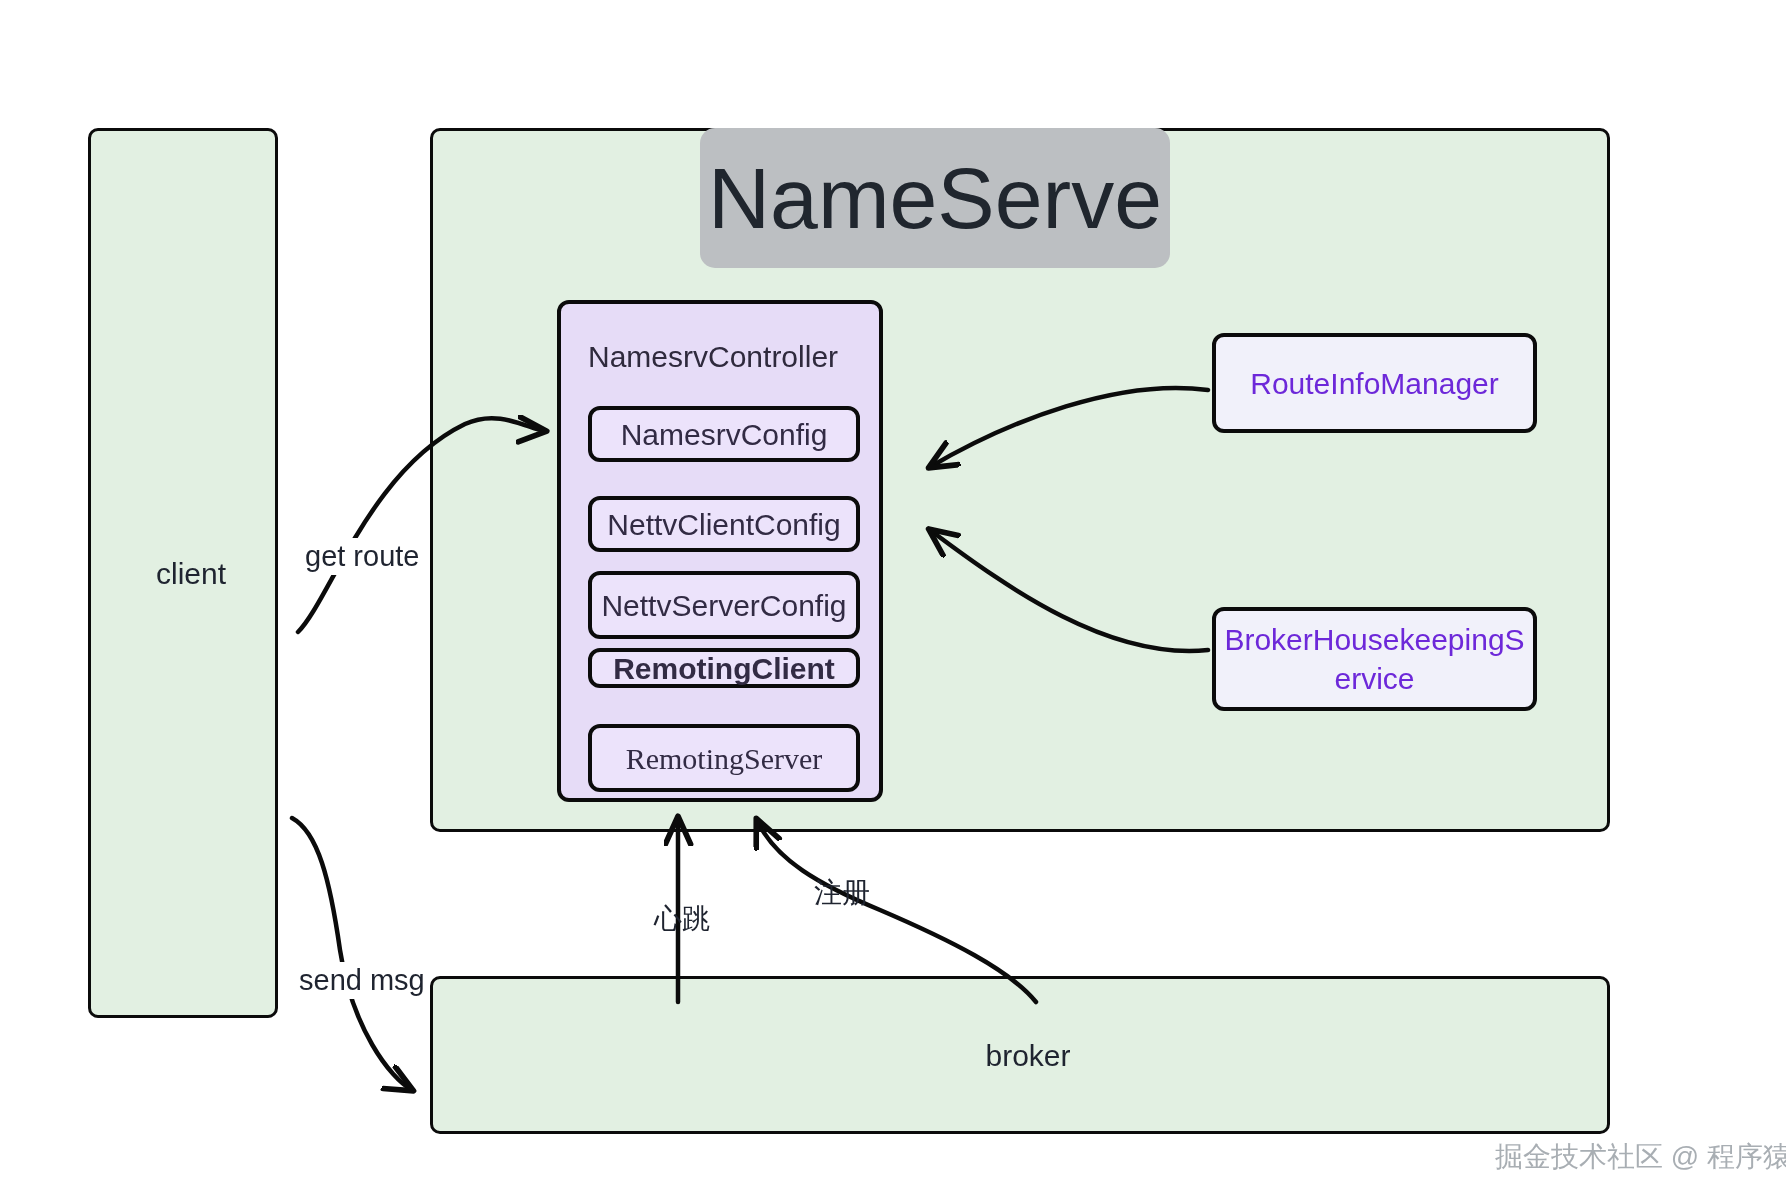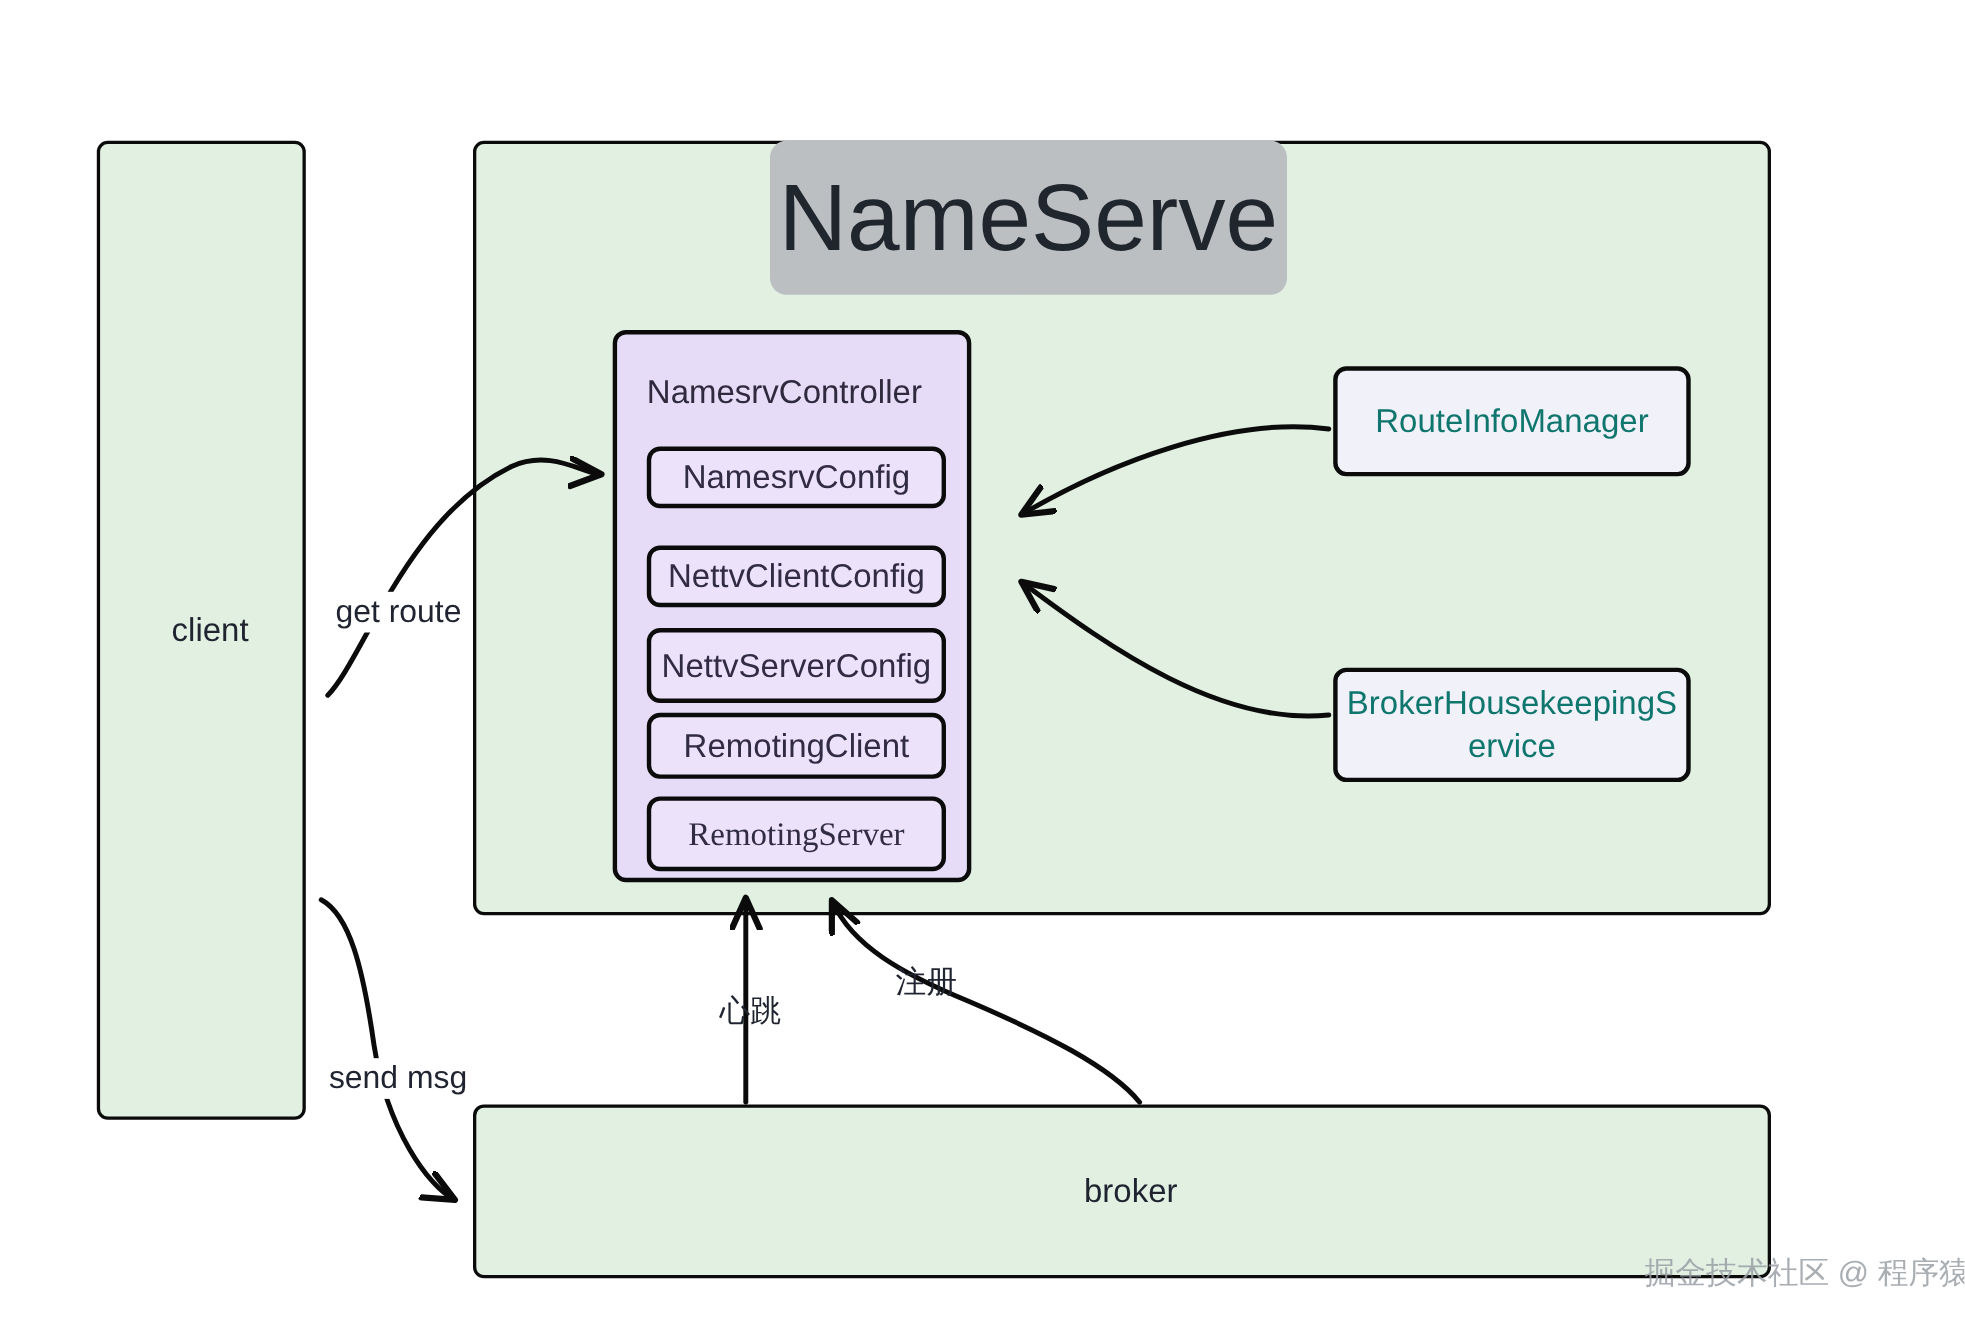--- a/index.html
+++ b/index.html
@@ -51,21 +51,21 @@
     border: 4px solid #0b0b0b;
     border-radius: 12px;
     font-size: 30px;
     color: #322b44;
   }
   .white-box {
     background: #f1f1fa;
     border: 4px solid #0b0b0b;
     border-radius: 12px;
     font-size: 30px;
-    color: #0f766e;
+    color: #6d28d9;
   }
   .title-highlight {
     position: absolute;
     background: #bcbfc2;
     display: flex;
     align-items: center;
     justify-content: center;
     font-size: 86px;
     color: #20262e;
     letter-spacing: 0px;
@@ -102,21 +102,21 @@
 <body>
 
 <div id="canvas">
 
   <div class="node green-box" style="left:430px; top:128px; width:1180px; height:704px;"></div>
 
   <div class="node green-box" style="left:88px; top:128px; width:190px; height:890px; font-size:30px;">
     <span>client</span>
   </div>
 
-  <div class="node green-box" style="left:430px; top:1004px; width:1180px; height:158px; font-size:30px;">
+  <div class="node green-box" style="left:430px; top:976px; width:1180px; height:158px; font-size:30px;">
     <span>broker</span>
   </div>
 
   <div class="title-highlight" style="left:700px; top:128px; width:470px; height:140px;">
     <span>NameServe</span>
   </div>
 
   <div class="node purple-box" style="left:557px; top:300px; width:326px; height:502px;"></div>
   <div class="controller-title" style="left:588px; top:340px;">
     <span>NamesrvController</span>
@@ -124,21 +124,21 @@
 
   <div class="node purple-inner" style="left:588px; top:406px; width:272px; height:56px;">
     <span>NamesrvConfig</span>
   </div>
   <div class="node purple-inner" style="left:588px; top:496px; width:272px; height:56px;">
     <span>NettvClientConfig</span>
   </div>
   <div class="node purple-inner" style="left:588px; top:571px; width:272px; height:68px;">
     <span>NettvServerConfig</span>
   </div>
-  <div class="node purple-inner" style="left:588px; top:648px; width:272px; height:60px;">
+  <div class="node purple-inner" style="left:588px; top:648px; width:272px; height:40px;font-weight:bold;">
     <span>RemotingClient</span>
   </div>
   <div class="node purple-inner" style="left:588px; top:724px; width:272px; height:68px;font-family:Liberation Serif, serif;">
     <span>RemotingServer</span>
   </div>
 
   <div class="node white-box" style="left:1212px; top:333px; width:325px; height:100px;">
     <span>RouteInfoManager</span>
   </div>
   <div class="node white-box" style="left:1212px; top:607px; width:325px; height:104px; flex-direction:column; justify-content:center;">

